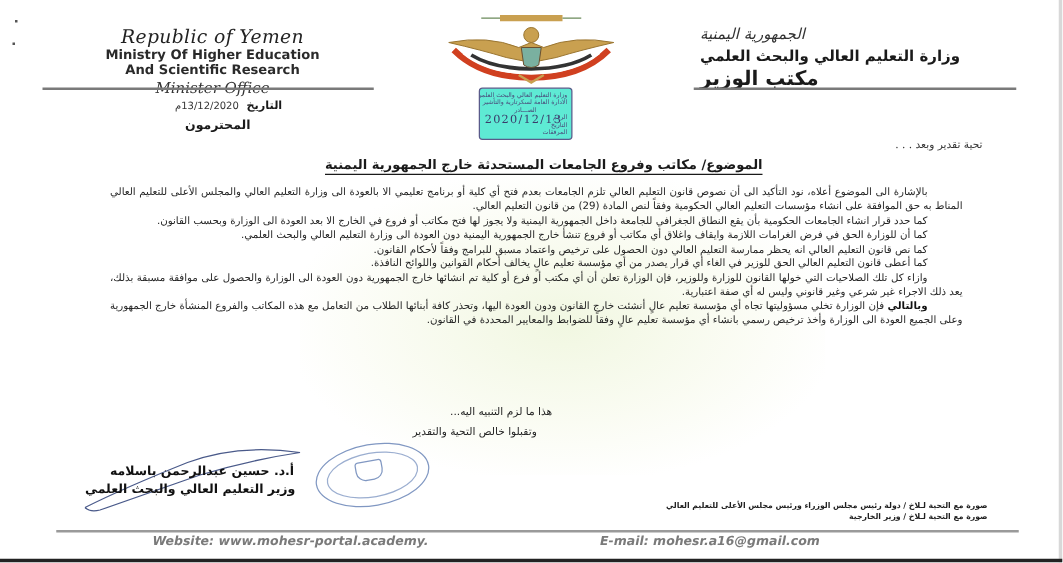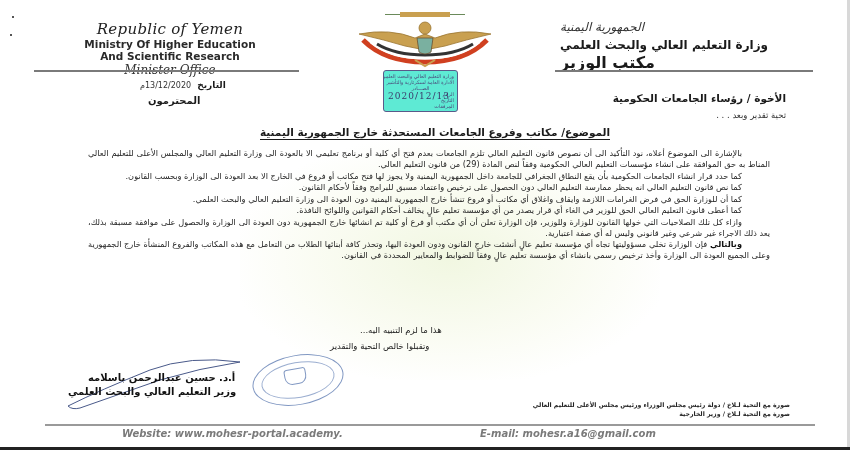--- a/index.html
+++ b/index.html
@@ -111,32 +111,31 @@
     <div class="s-row">المرفقات</div>
     <div class="s-handwritten">2020/12/13</div>
   </div>
 
   <div class="date-line">
     <span>التاريخ</span>
     <span class="date-val">13/12/2020م</span>
   </div>
   <div class="respected">المحترمون</div>
 
-  <div class="addressee">الأخوة / رؤساء الجامعات الحكومية</div>
   <div class="greeting">تحية تقدير وبعد . . .</div>
 
   <div class="subject">
     <span>الموضوع/ مكاتب وفروع الجامعات المستحدثة خارج الجمهورية اليمنية</span>
   </div>
 
   <div class="body-text">
     <p class="indent">بالإشارة الى الموضوع أعلاه، نود التأكيد الى أن نصوص قانون التعليم العالي تلزم الجامعات بعدم فتح أي كلية أو برنامج تعليمي الا بالعودة الى وزارة التعليم العالي والمجلس الأعلى للتعليم العالي المناط به حق الموافقة على انشاء مؤسسات التعليم العالي الحكومية وفقاً لنص المادة (29) من قانون التعليم العالي.</p>
     <p class="indent">كما حدد قرار انشاء الجامعات الحكومية بأن يقع النطاق الجغرافي للجامعة داخل الجمهورية اليمنية ولا يجوز لها فتح مكاتب أو فروع في الخارج الا بعد العودة الى الوزارة وبحسب القانون.</p>
+    <p class="indent">كما أن للوزارة الحق في فرض الغرامات اللازمة وايقاف واغلاق أي مكاتب أو فروع تنشأ خارج الجمهورية اليمنية دون العودة الى وزارة التعليم العالي والبحث العلمي.</p>
     <p class="indent">كما نص قانون التعليم العالي انه يحظر ممارسة التعليم العالي دون الحصول على ترخيص واعتماد مسبق للبرامج وفقاً لأحكام القانون.</p>
-    <p class="indent">كما أن للوزارة الحق في فرض الغرامات اللازمة وايقاف واغلاق أي مكاتب أو فروع تنشأ خارج الجمهورية اليمنية دون العودة الى وزارة التعليم العالي والبحث العلمي.</p>
     <p class="indent">كما أعطى قانون التعليم العالي الحق للوزير في الغاء أي قرار يصدر من أي مؤسسة تعليم عالٍ يخالف أحكام القوانين واللوائح النافذة.</p>
     <p class="indent">وازاء كل تلك الصلاحيات التي خولها القانون للوزارة وللوزير، فإن الوزارة تعلن أن أي مكتب أو فرع أو كلية تم انشائها خارج الجمهورية دون العودة الى الوزارة والحصول على موافقة مسبقة بذلك، يعد ذلك الاجراء غير شرعي وغير قانوني وليس له أي صفة اعتبارية.</p>
     <p class="indent"><b>وبالتالي</b><span> فإن الوزارة تخلي مسؤوليتها تجاه أي مؤسسة تعليم عالٍ أنشئت خارج القانون ودون العودة اليها، وتحذر كافة أبنائها الطلاب من التعامل مع هذه المكاتب والفروع المنشأة خارج الجمهورية وعلى الجميع العودة الى الوزارة وأخذ ترخيص رسمي بانشاء أي مؤسسة تعليم عالٍ وفقاً للضوابط والمعايير المحددة في القانون.</span></p>
   </div>
 
   <div class="closing1">هذا ما لزم التنبيه اليه...</div>
   <div class="closing2">وتقبلوا خالص التحية والتقدير</div>
 
   <svg class="signature" viewBox="0 0 220 60">
     <path d="M8 56 Q40 40 90 20 Q130 5 180 12 Q140 18 100 30 Q60 44 20 58 Q12 60 8 56" fill="none" stroke="#4a5a8a" stroke-width="1"></path>

